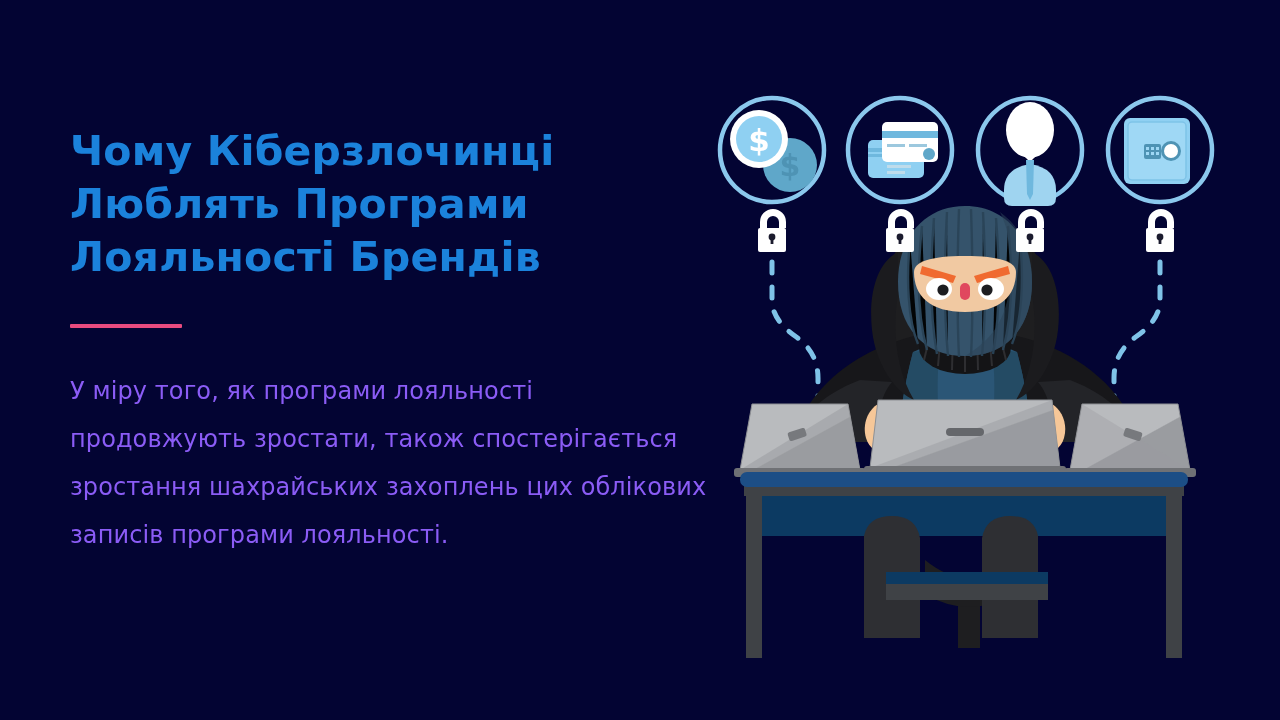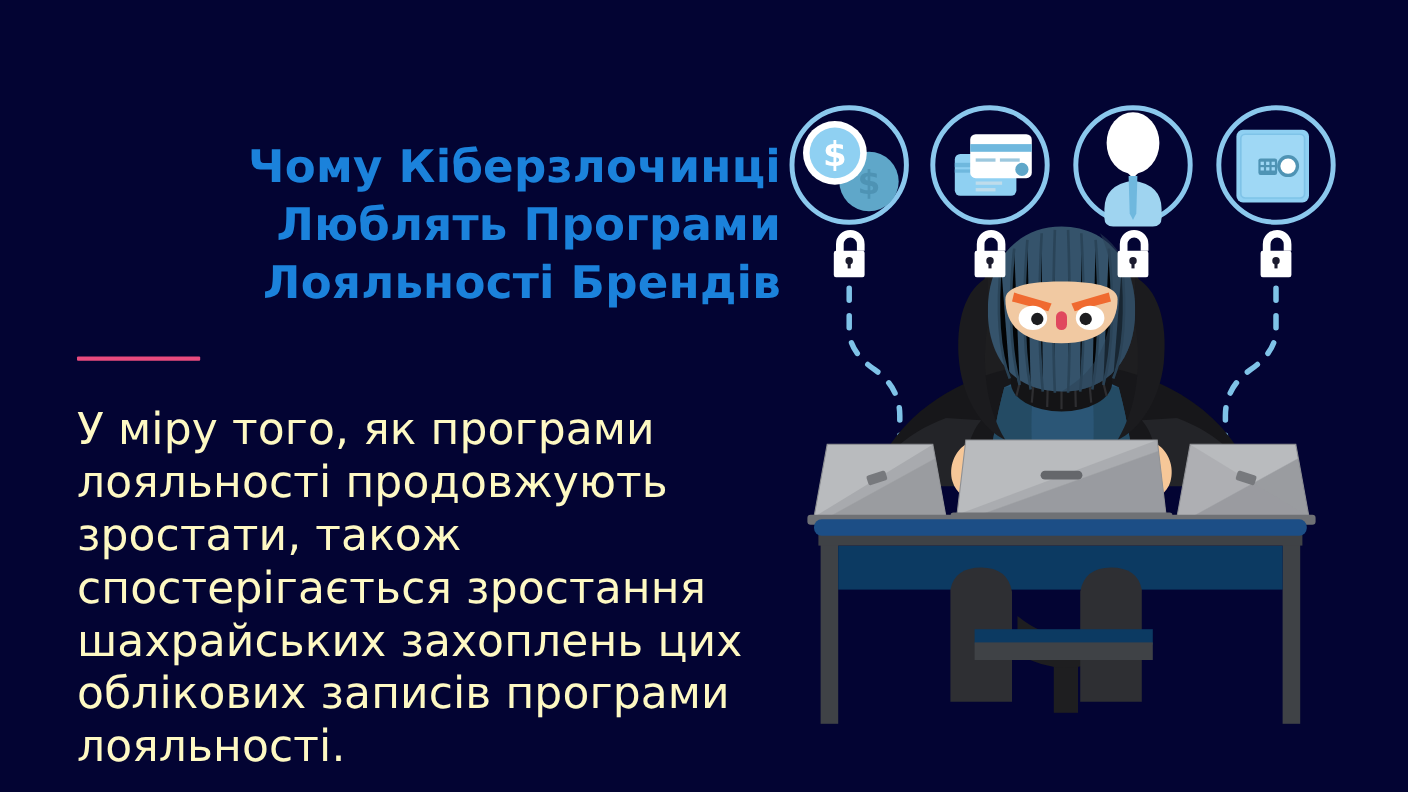--- a/index.html
+++ b/index.html
@@ -22,32 +22,31 @@
     width:640px;
   }
   .headline {
     color:#1B82DB;
     font-size:41px;
     font-weight:bold;
     line-height:53px;
     letter-spacing:0.2px;
     font-family:"DejaVu Sans", sans-serif;
     white-space:pre-line;
-    text-align:right;
   }
   .rule {
     margin-top:40px;
     width:112px; height:4px;
     background:#E94B7F;
     border-radius:1px;
   }
   .body-copy {
     margin-top:39px;
-    color:#fef9c3;
-    font-size:40px;
+    color:#8b5cf6;
+    font-size:24px;
     line-height:48px;
     font-weight:400;
     font-family:"DejaVu Sans", sans-serif;
     white-space:pre-line;
     letter-spacing:0.1px;
   }
 
   
   .illo { position:absolute; left:700px; top:0; width:580px; height:720px; }
   .illo svg { display:block; }

